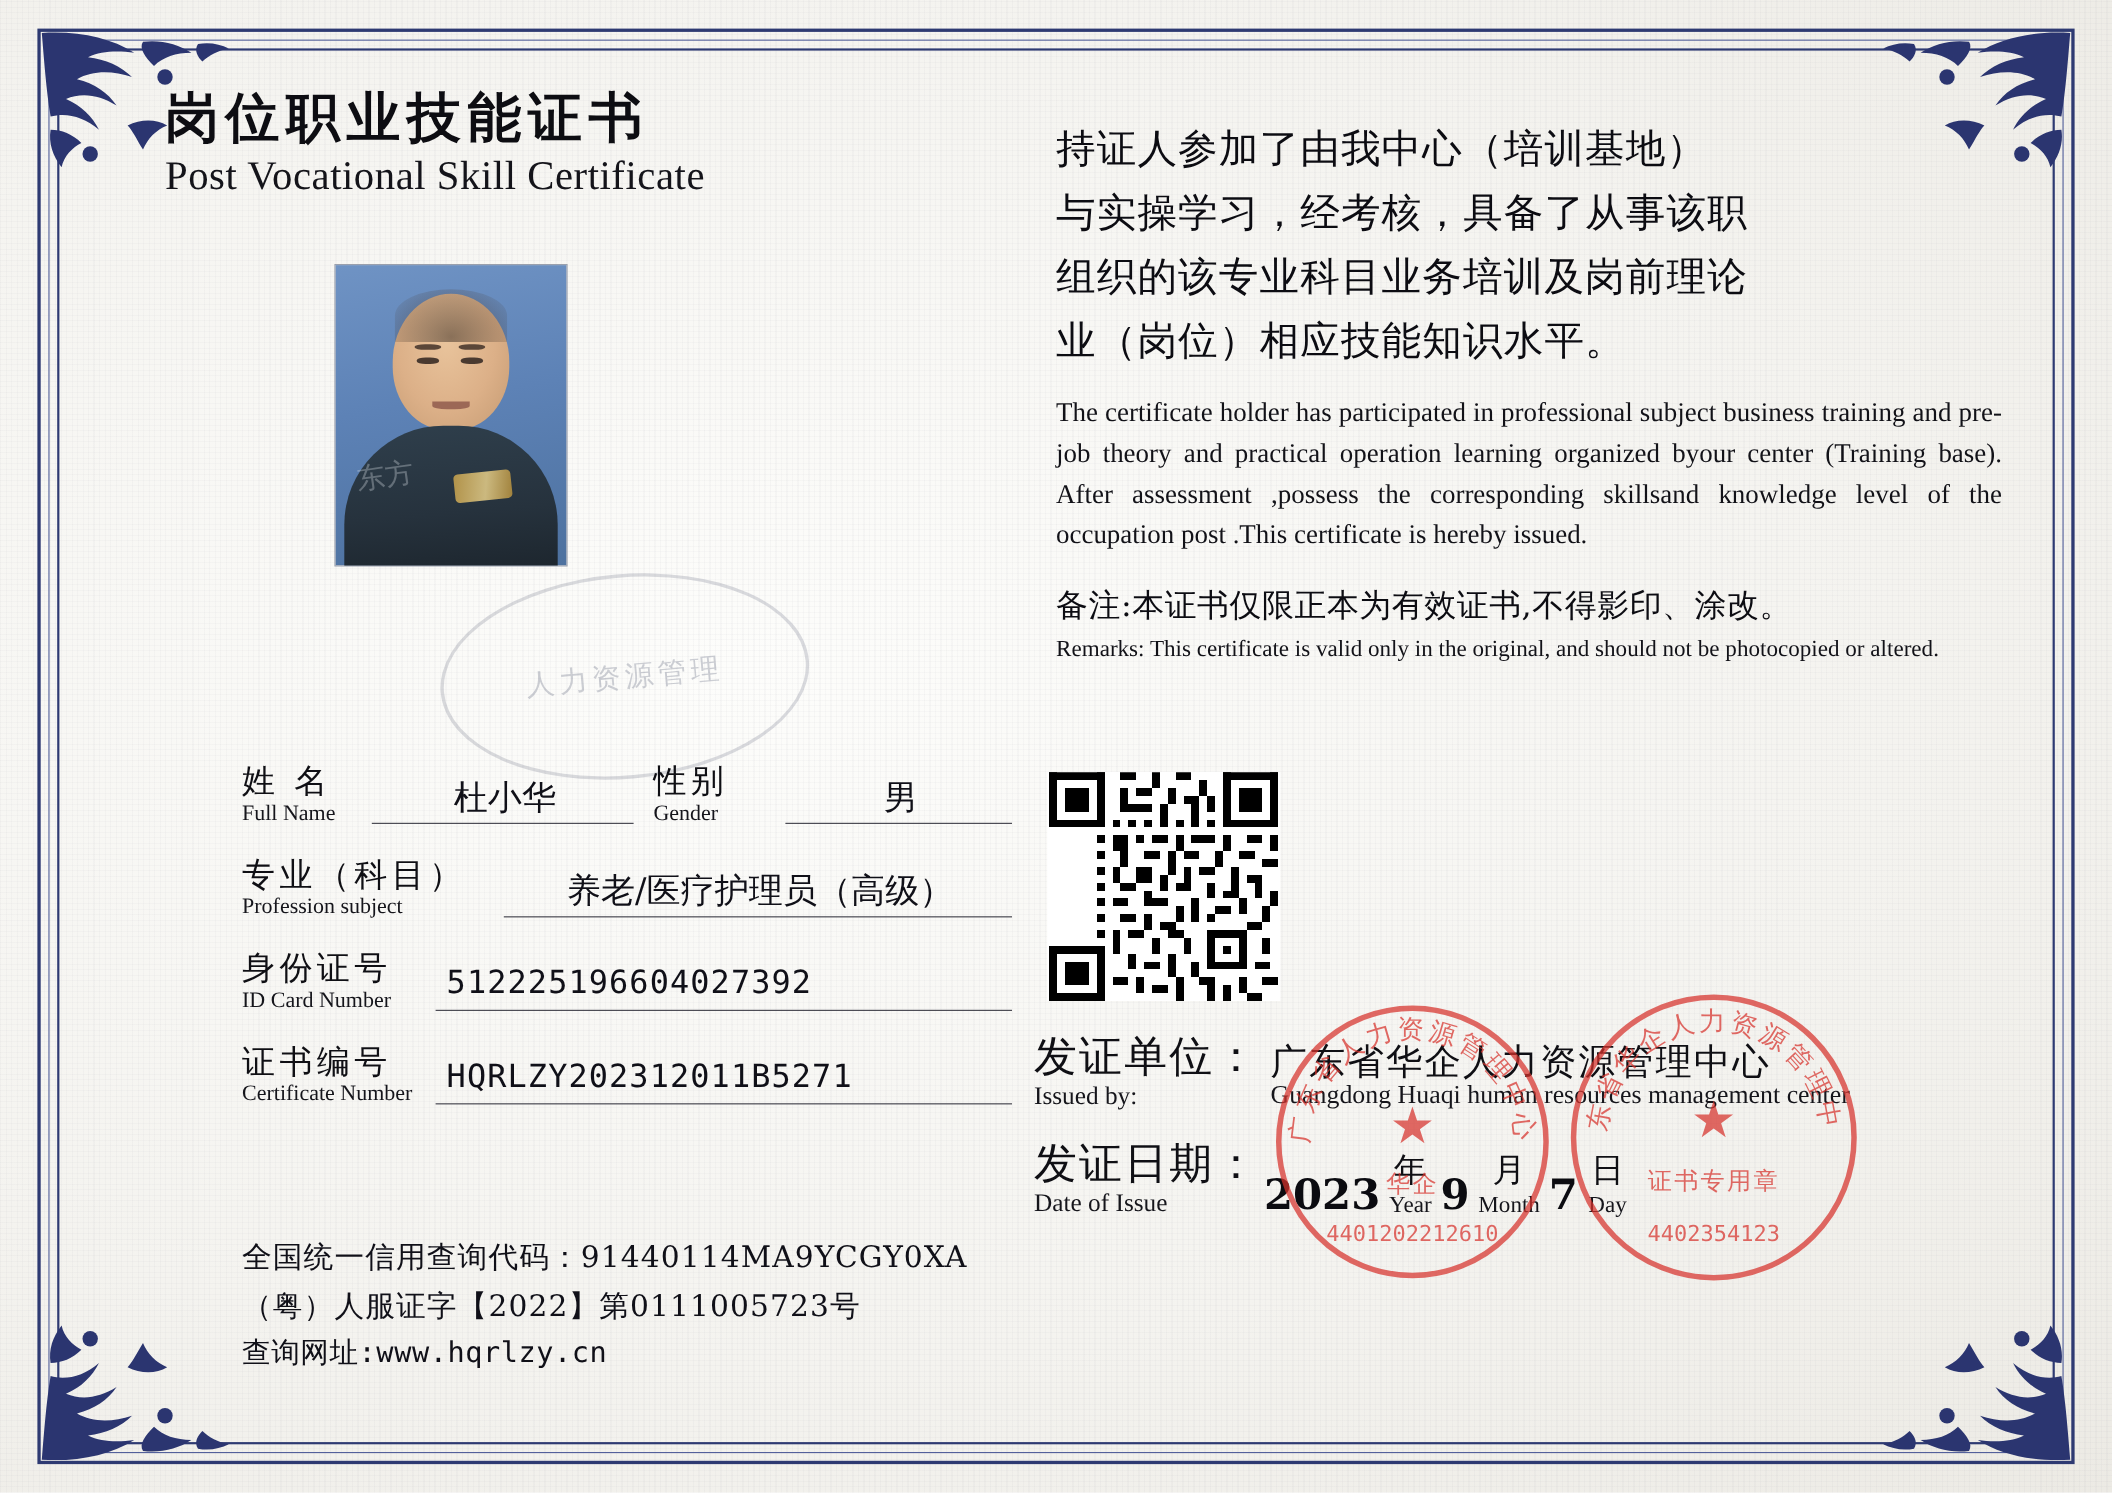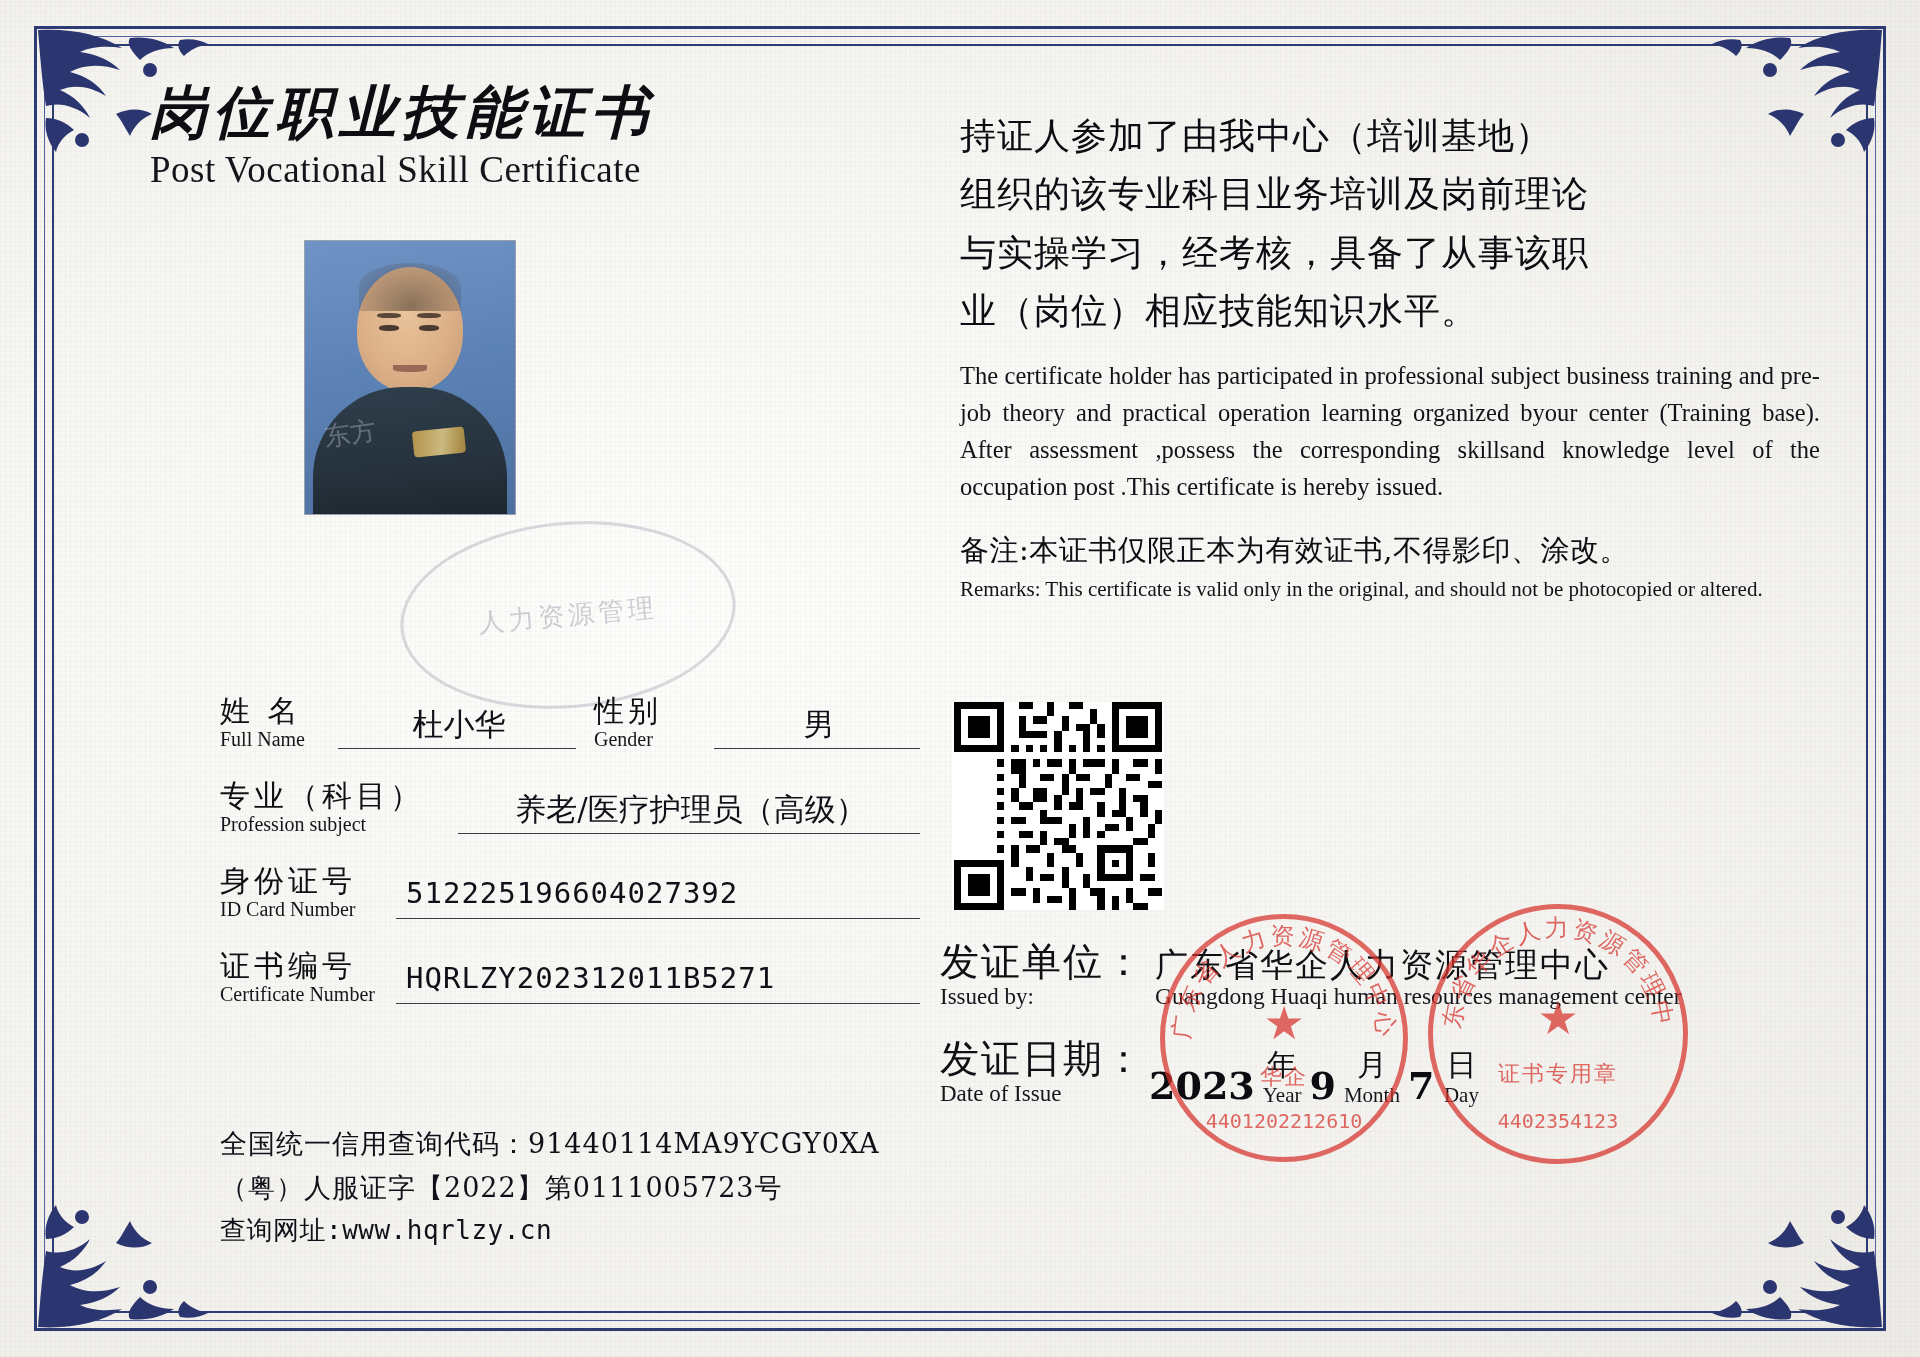--- a/index.html
+++ b/index.html
@@ -69,25 +69,24 @@
     flex: 1;
     position: relative;
     padding: 45px 30px 0 30px;
     box-sizing: border-box;
   }
 
   
   .title-cn {
     font-family: "DejaVu Serif", serif;
     font-weight: bold;
-    font-size: 57px;
+    font-size: 49px;
     letter-spacing: 6px;
     color: #0d0d12;
     line-height: 1.05;
-    font-style: italic;
   }
   .title-en {
     font-family: "Liberation Serif", serif;
     font-size: 37px;
     color: #14141a;
     margin-top: 6px;
     letter-spacing: 0.5px;
   }
 
   
@@ -568,22 +567,22 @@
         <div>（粤）人服证字【2022】第0111005723号</div>
         <div class="url">查询网址:www.hqrlzy.cn</div>
       </div>
 
     </div>
 
     <div class="col-right">
 
       <div class="cn-para">
         <span class="indent">持证人参加了由我中心（培训基地）</span>
+        <span class="indent">与实操学习，经考核，具备了从事该职</span>
         <span class="indent">组织的该专业科目业务培训及岗前理论</span>
-        <span class="indent">与实操学习，经考核，具备了从事该职</span>
         <span class="indent">业（岗位）相应技能知识水平。</span>
       </div>
 
       <div class="en-para">The certificate holder has participated in professional subject business training and pre-job theory and practical operation learning organized byour center (Training base). After assessment ,possess the corresponding skillsand knowledge level of the occupation post .This certificate is hereby issued.</div>
 
       <div class="remark-cn">备注:本证书仅限正本为有效证书,不得影印、涂改。</div>
       <div class="remark-en">Remarks: This certificate is valid only in the original, and should not be photocopied or altered.</div>
 
       <div class="qr">
         <svg viewBox="0 0 29 29" xmlns="http://www.w3.org/2000/svg" shape-rendering="crispEdges">

